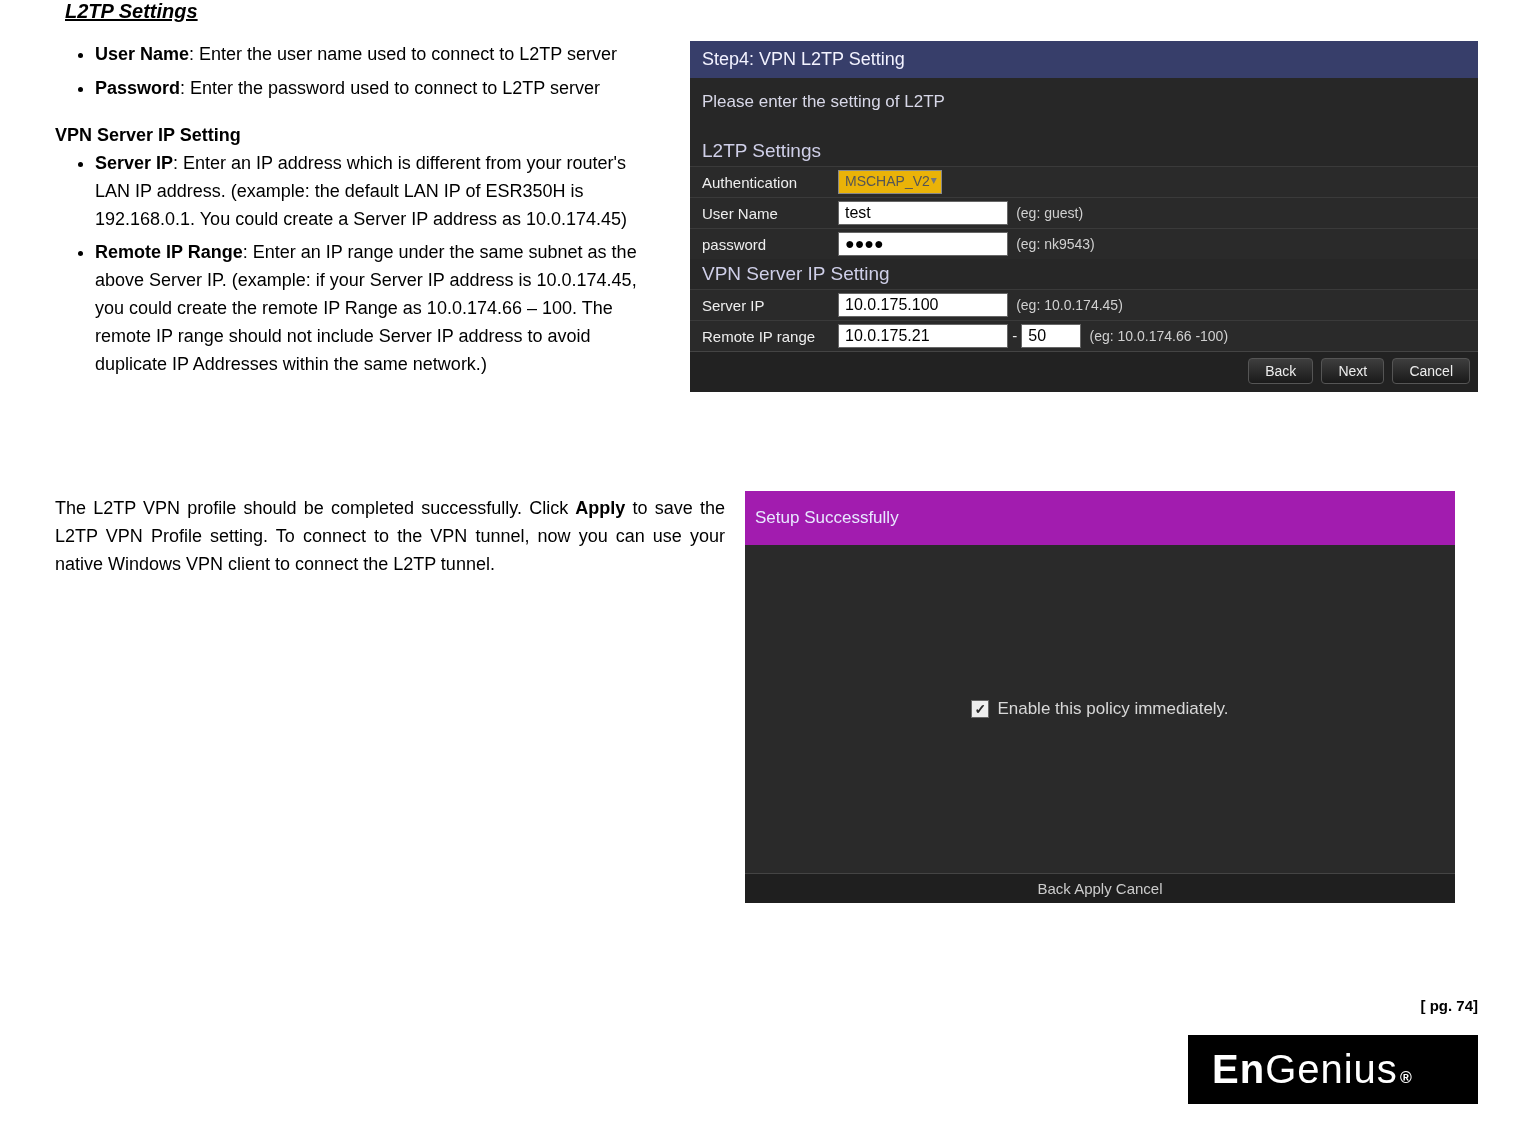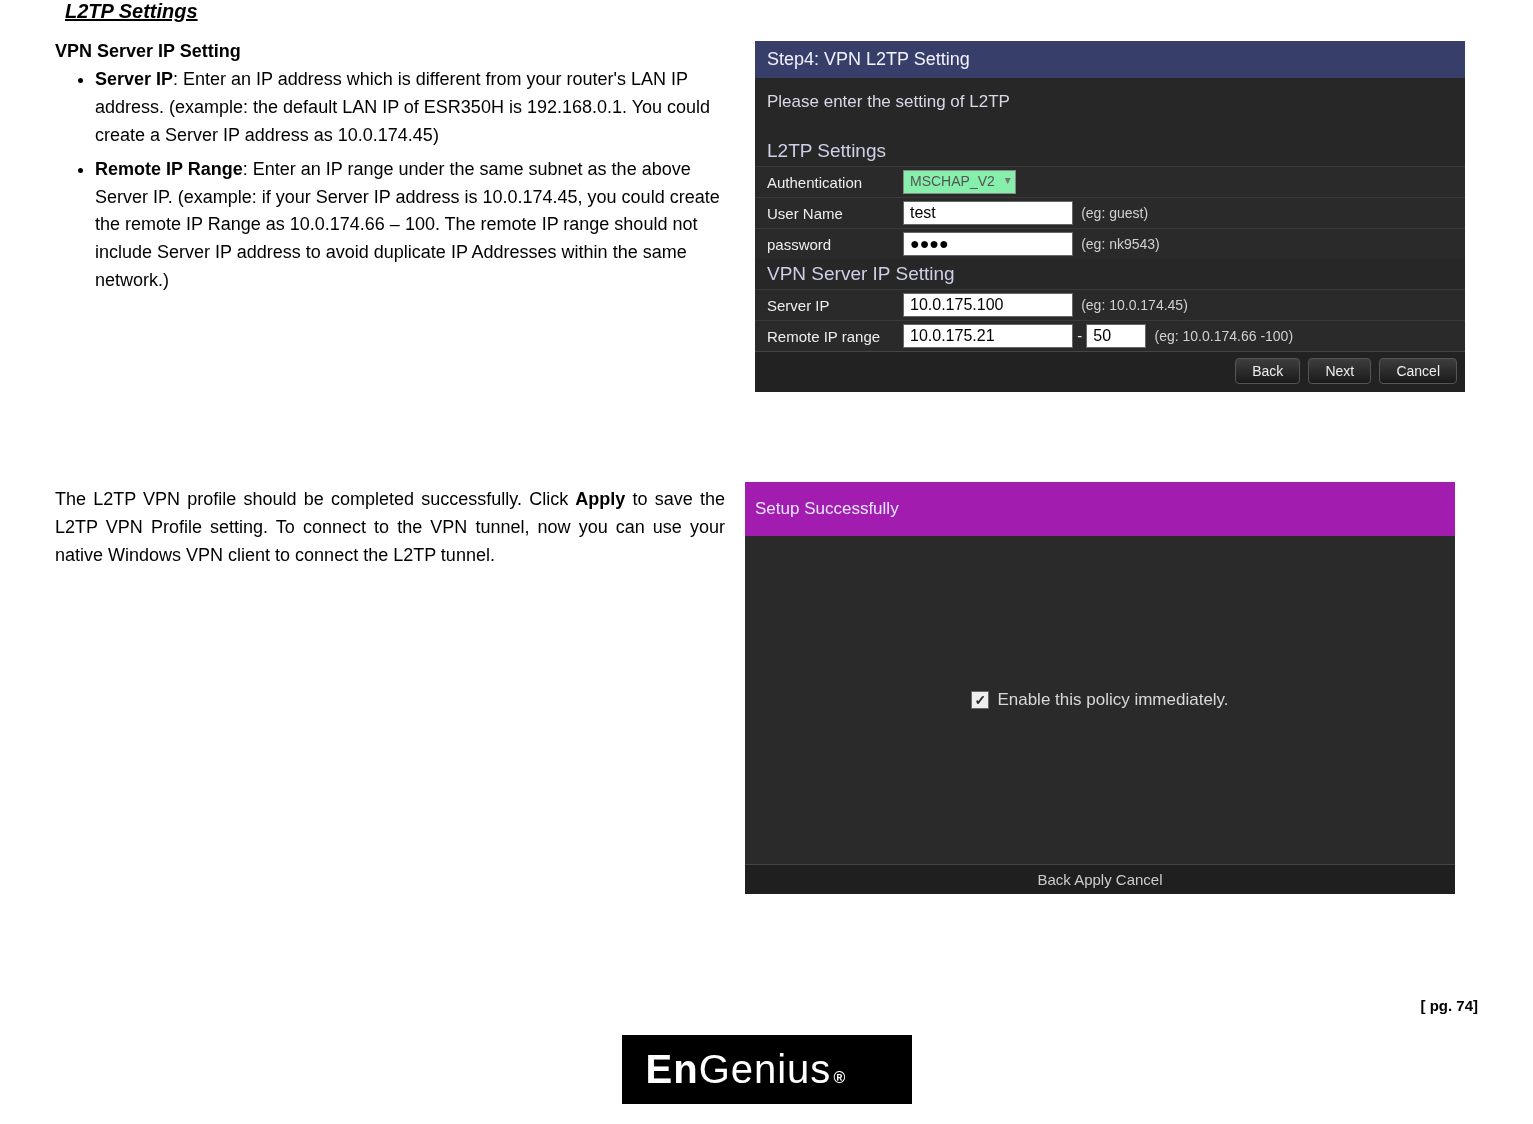--- a/index.html
+++ b/index.html
@@ -46,21 +46,21 @@
     font-size: 18px;
     line-height: 1.55;
     margin-top: 4px;
     text-align: justify;
   }
   .click-next { font-size:18px; margin-top: 22px; }
 
   
   .panel {
     flex: 0 0 auto;
-    width: 710px;
+    width: 788px;
     font-family: Arial, sans-serif;
     font-size: 15px;
   }
   .panel-a {
     background: linear-gradient(#272727,#272727);
     color: #fff;
   }
   .panel-a .step-title {
     background: #373e6a;
     color: #f3f3ff;
@@ -85,25 +85,25 @@
     padding: 3px 8px;
     background: #2a2a2a;
     border-top: 1px solid #3a3a3a;
     color: #eee;
     font-size: 15px;
     vertical-align: middle;
     white-space: nowrap;
   }
   table.form td.label { width: 140px; padding-left: 12px;}
   .sel {
-    background: #86efac;
+    background: #eab308;
     color: #555;
     border: 1px solid #888;
     height: 24px;
-    padding: 2px 20px 2px 6px;
+    padding: 2px 11px 2px 6px;
     font-size: 14px;
     display: inline-block;
     position: relative;
   }
   .sel::after{
     content:"▾";
     position:absolute;
     right:4px;
     top:2px;
     color:#777;
@@ -187,21 +187,21 @@
     text-align:center;
   }
 
   .footer {
     position:absolute;
     bottom:20px;
     left:55px;
     right:55px;
     display:flex;
     align-items:flex-end;
-    justify-content:center;
+    justify-content:flex-end;
   }
   .pg {
     position:absolute;
     right:55px;
     bottom:110px;
     font-weight:bold;
     font-size:15px;
   }
   .logo {
     font-family: Arial, sans-serif;
@@ -222,20 +222,24 @@
   }
   .second-row { margin-top: 90px; gap: 20px; }
 </style>
 </head>
 <body>
 
 <div class="page-title">L2TP Settings</div>
 
 <div class="content-row">
   <div class="text-col">
+    <ul class="bullets">
+      <li><b>User Name</b><span>: Enter the user name used to connect to L2TP server</span></li>
+      <li><b>Password</b><span>: Enter the password used to connect to L2TP server</span></li>
+    </ul>
     <div class="subhead">VPN Server IP Setting</div>
     <ul class="bullets">
       <li><b>Server IP</b><span>: Enter an IP address which is different from your router's LAN IP address. (example: the default LAN IP of ESR350H is 192.168.0.1. You could create a Server IP address as 10.0.174.45)</span></li>
       <li><b>Remote IP Range</b><span>: Enter an IP range under the same subnet as the above Server IP. (example: if  your Server IP address is 10.0.174.45, you could create the remote IP Range as 10.0.174.66 – 100. The remote IP range should not include Server IP address to avoid duplicate IP Addresses within the same network.)</span></li>
     </ul>
   </div>
 
   <div class="panel panel-a">
     <div class="step-title">Step4: VPN L2TP Setting</div>
     <div class="subtext">Please enter the setting of L2TP</div>

